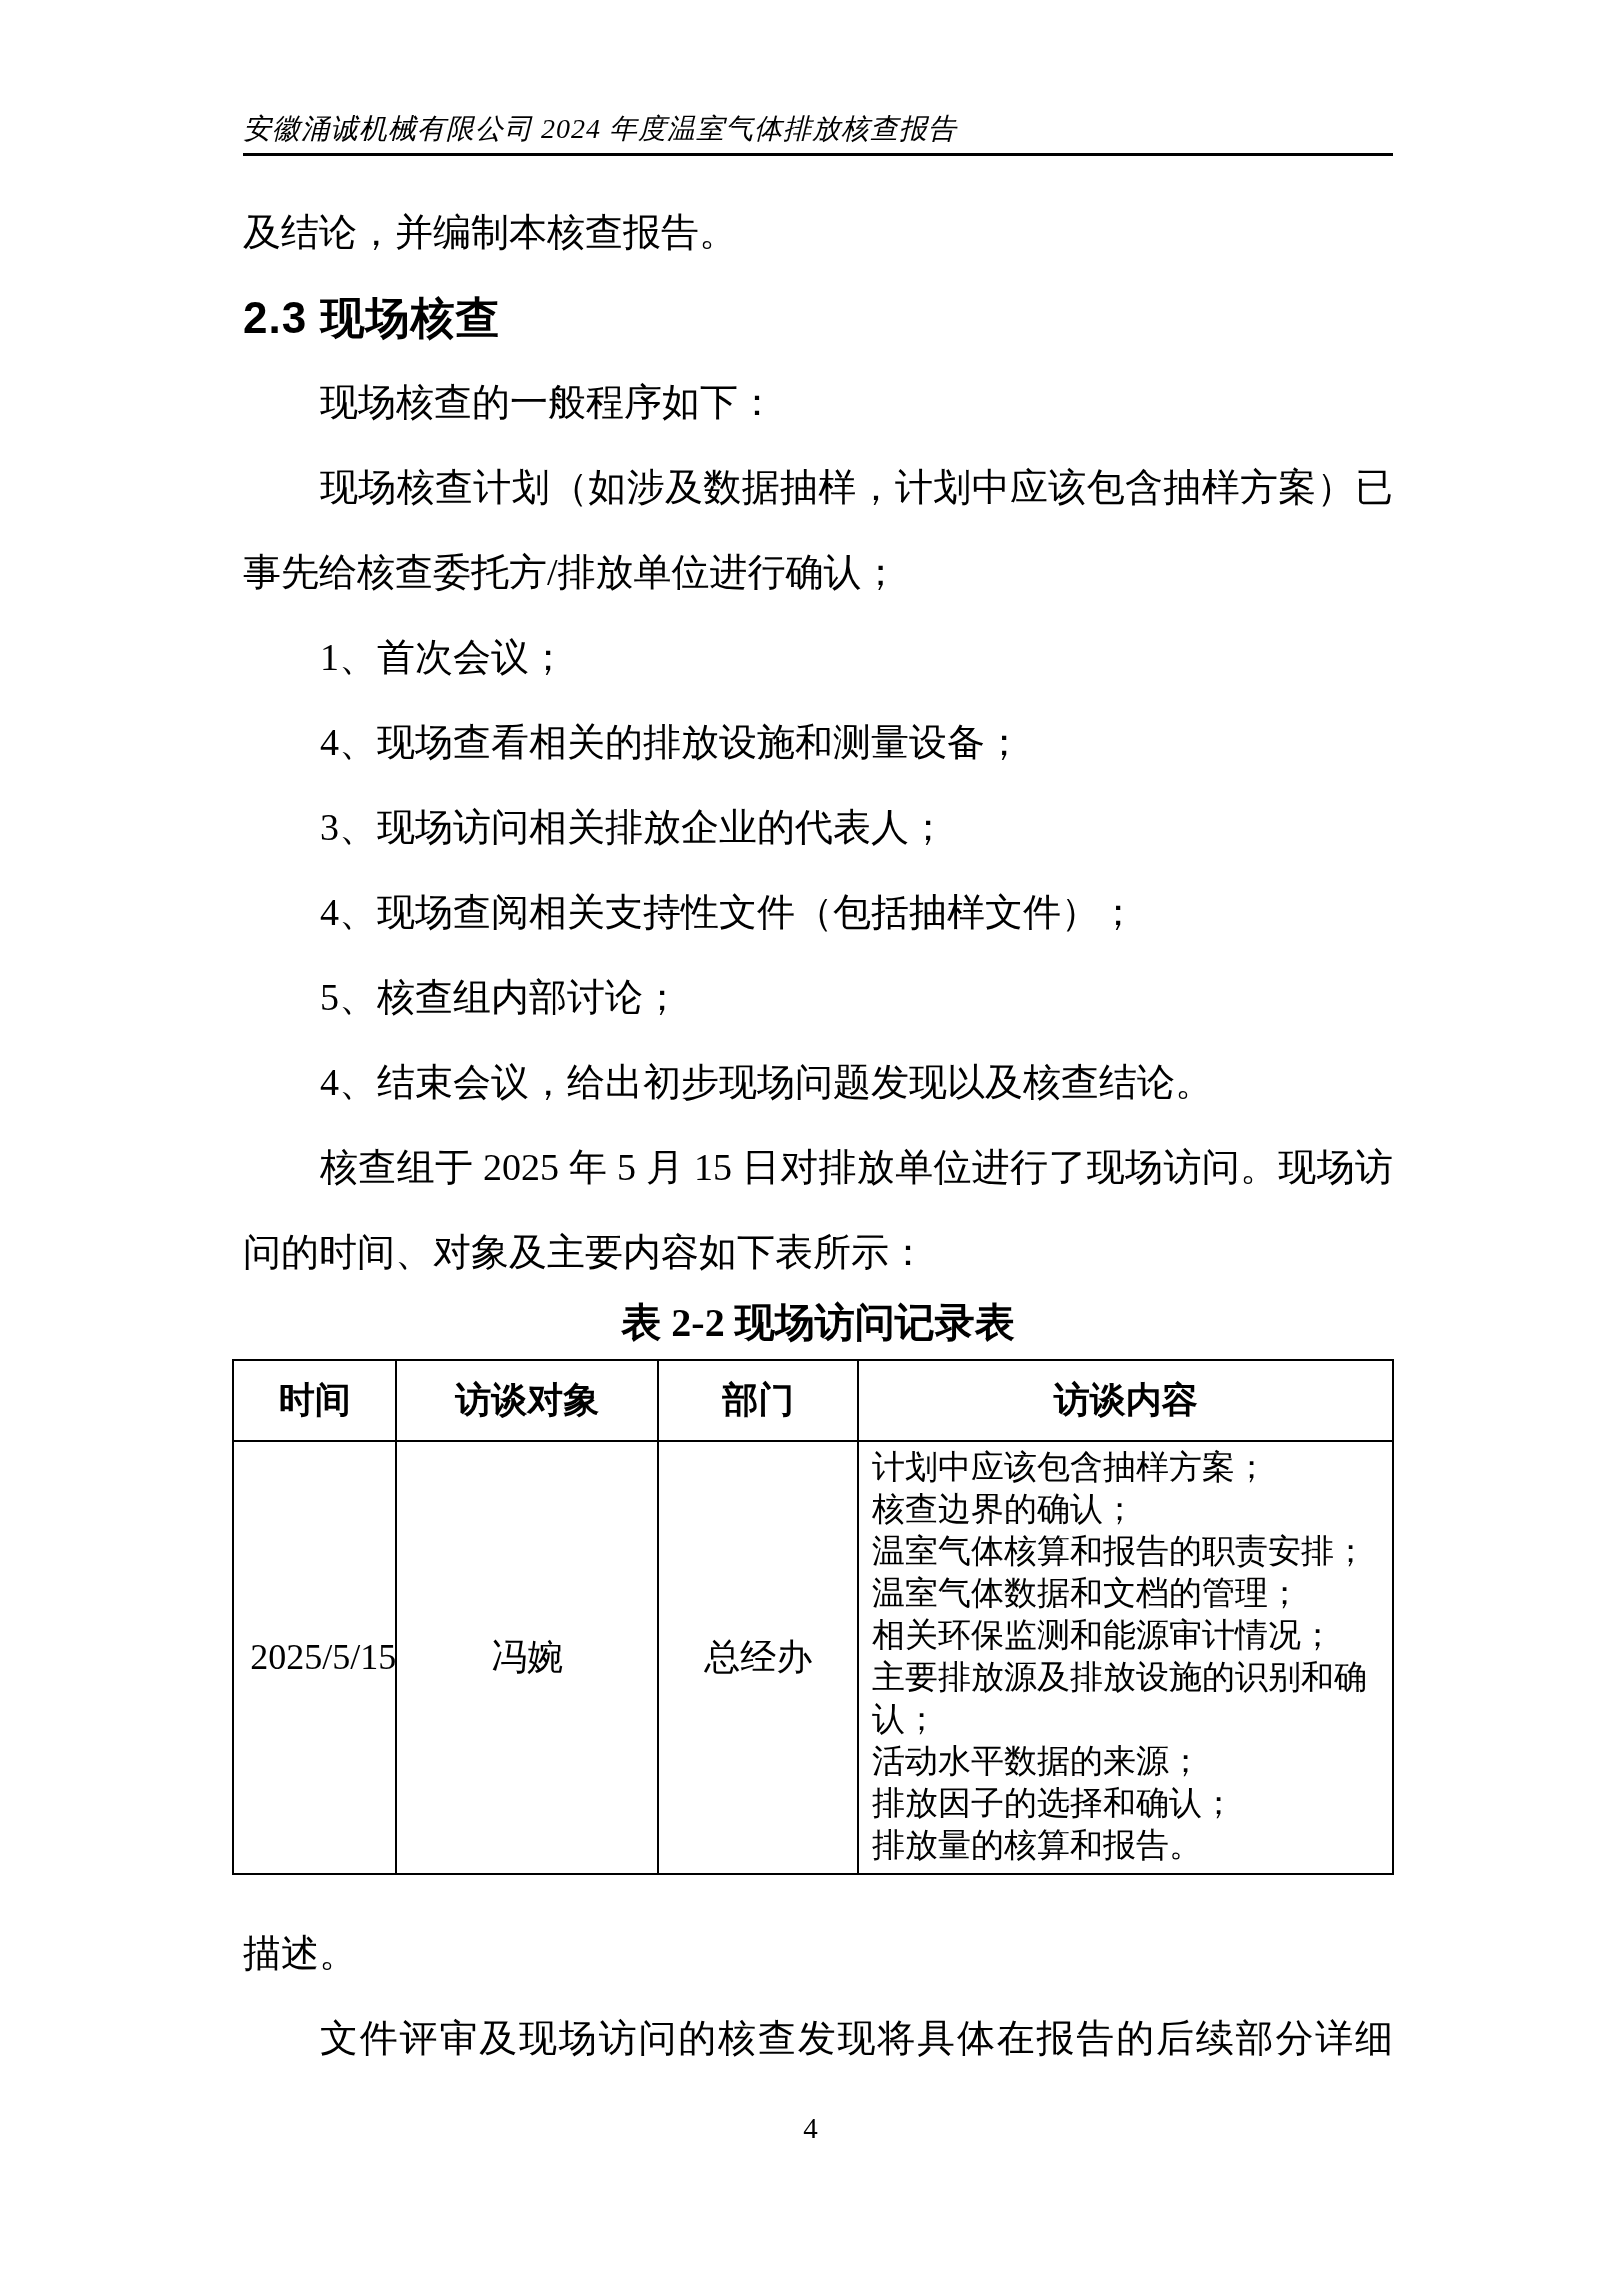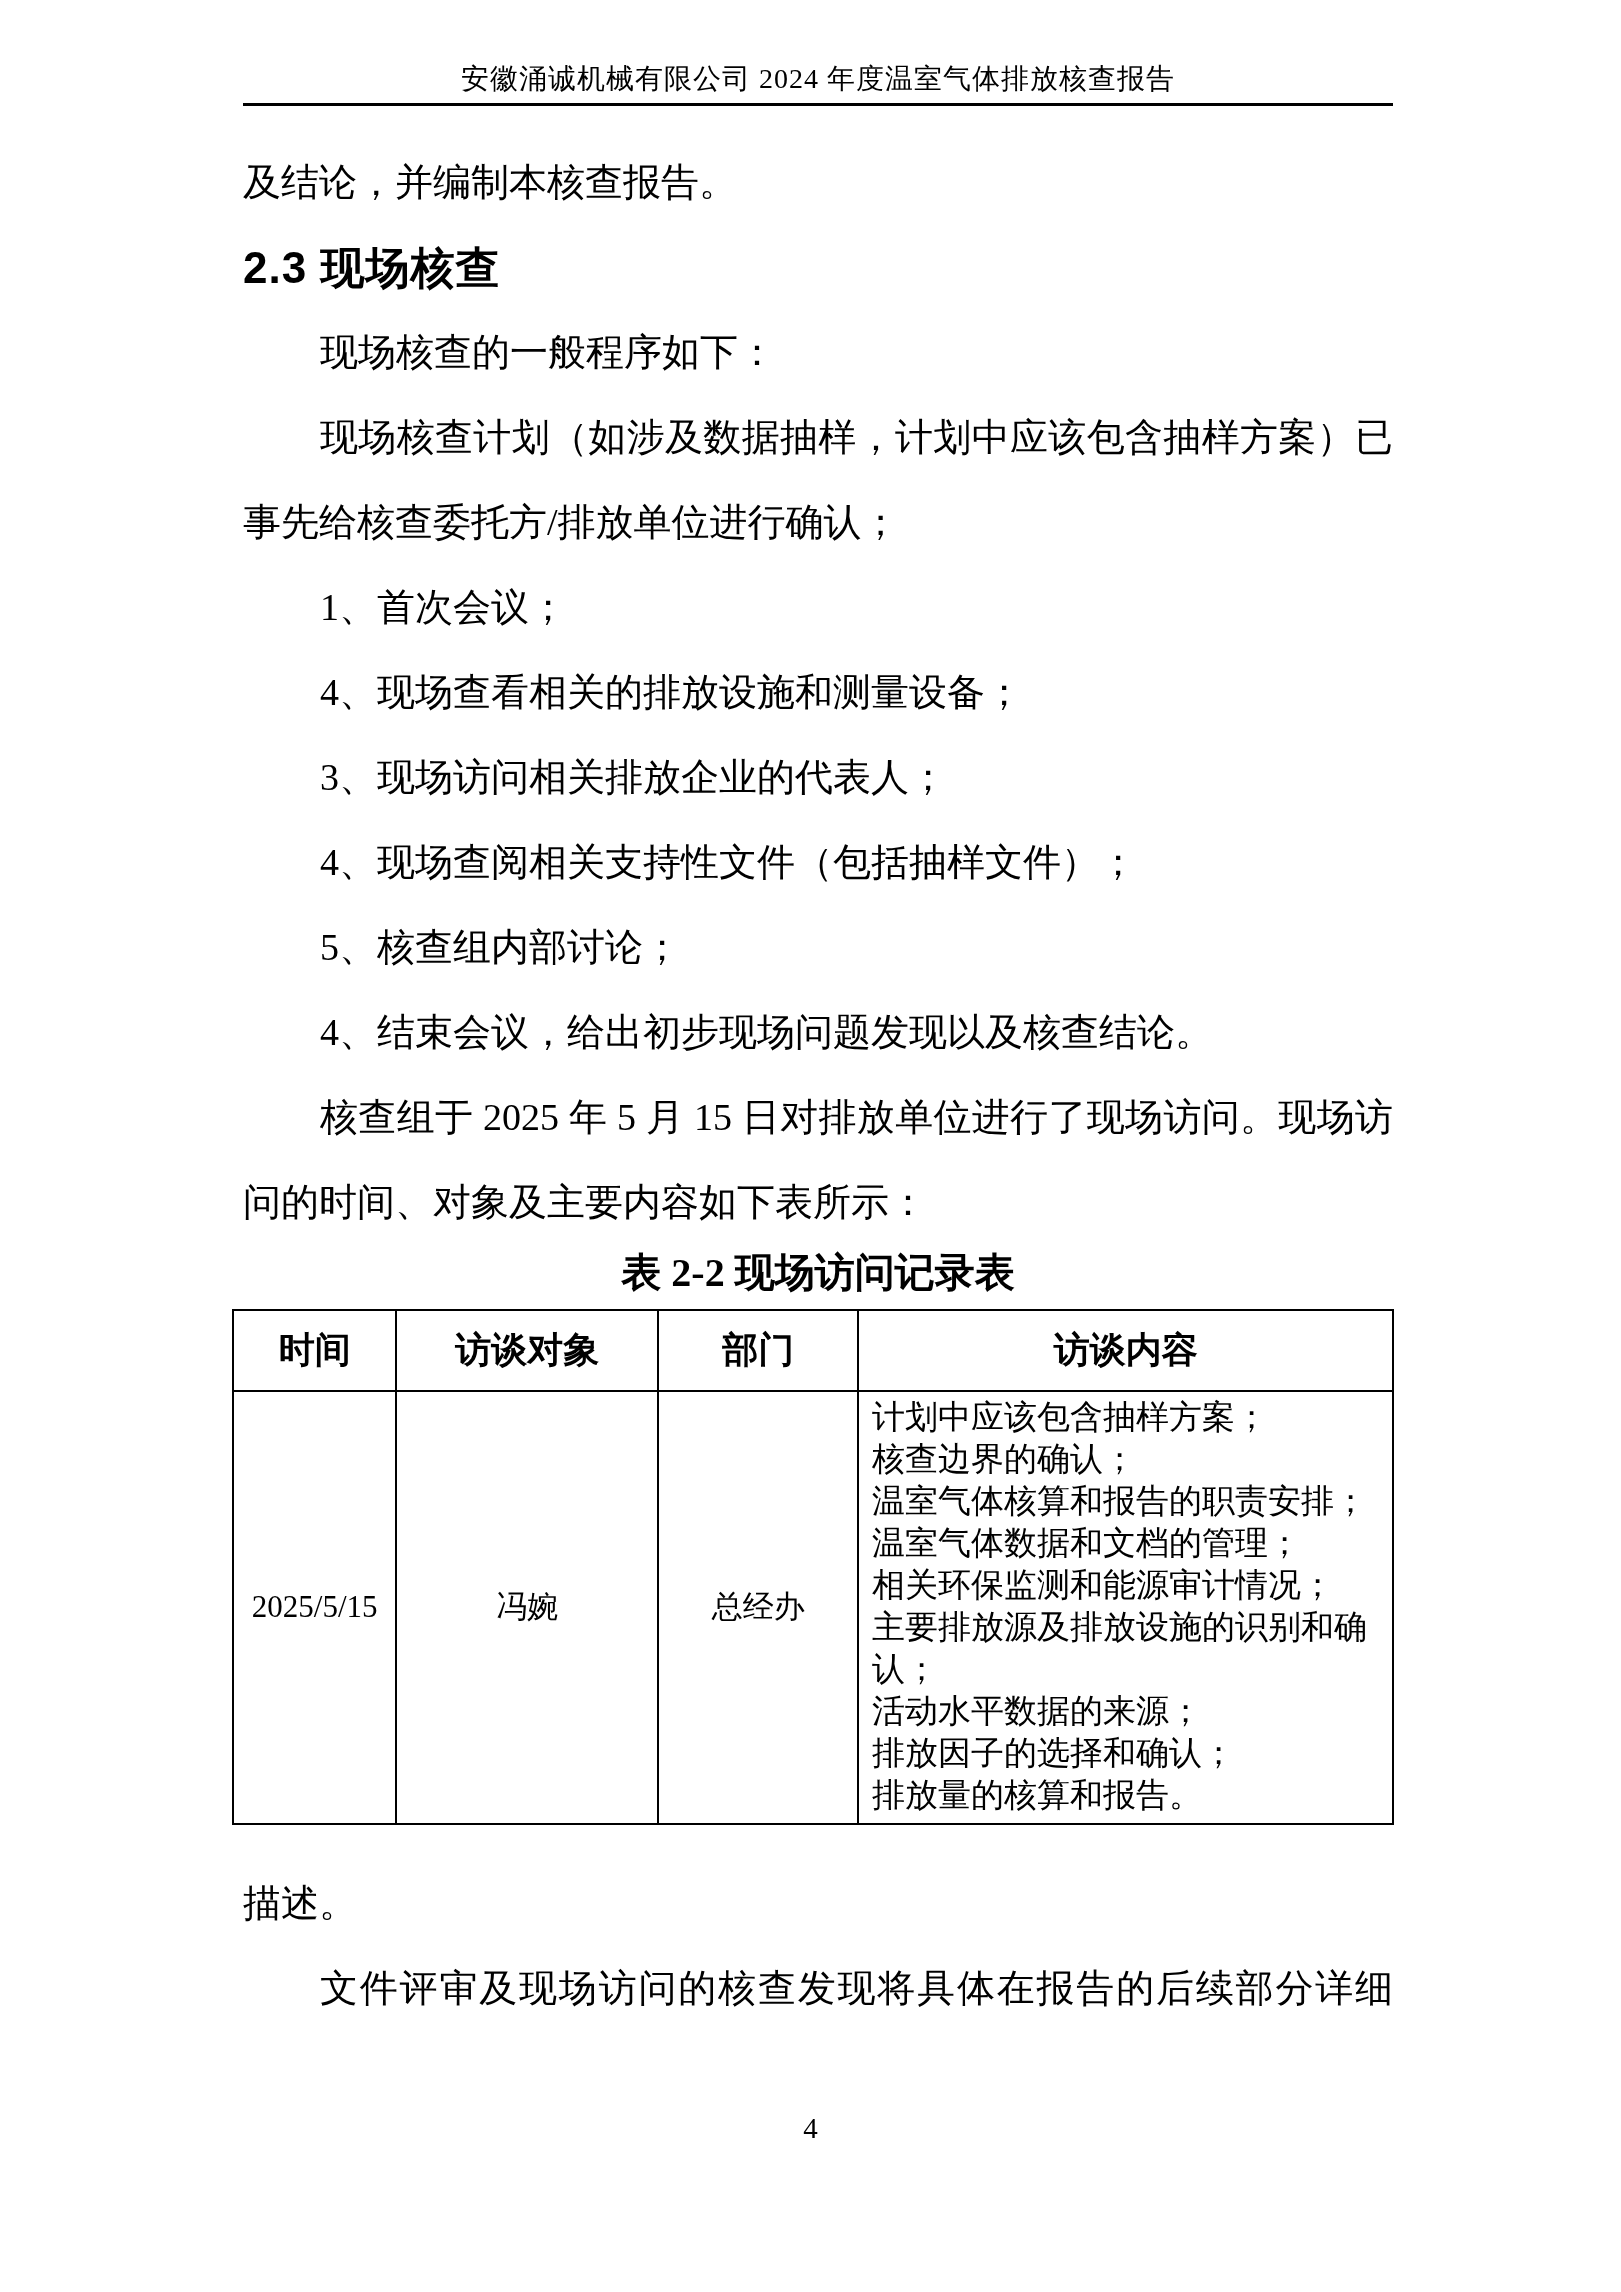--- a/index.html
+++ b/index.html
@@ -7,27 +7,27 @@
     position:relative;
     width:1621px;height:2293px;
     background:#ffffff;
     font-family:"Liberation Serif","DejaVu Serif",serif;
     color:#000;
     overflow:hidden;
     margin:0 auto;
   }
   .content{margin:0 228px 0 243px;}
   .doc-header{
-    padding-top:64px;
+    padding-top:114px;
     padding-bottom:9.8px;
     border-bottom:3.9px solid #000;
-    text-align:center;
     font-size:28px;
     line-height:29px;
     letter-spacing:1px;
+    font-style:italic;
   }
   .line{
     font-size:38px;
     line-height:85px;
     height:85px;
     white-space:nowrap;
     overflow:visible;
   }
   .line.indent{padding-left:77px;}
   .line.justify{
@@ -62,21 +62,21 @@
     border-bottom:2.9px solid #000;
     height:43px;
     font-size:36px;
     font-weight:bold;
     text-align:center;
     vertical-align:middle;
     padding:15px;
   }
   table.visit-table td{
     border:2px solid #000;
-    font-size:31px;
+    font-size:36px;
     text-align:center;
     vertical-align:middle;
     padding:16px;
   }
   table.visit-table td.content-cell{
     font-size:33px;
     line-height:42px;
     text-align:left;
     padding:4.9px 9.8px 6.9px 12.7px;
   }

